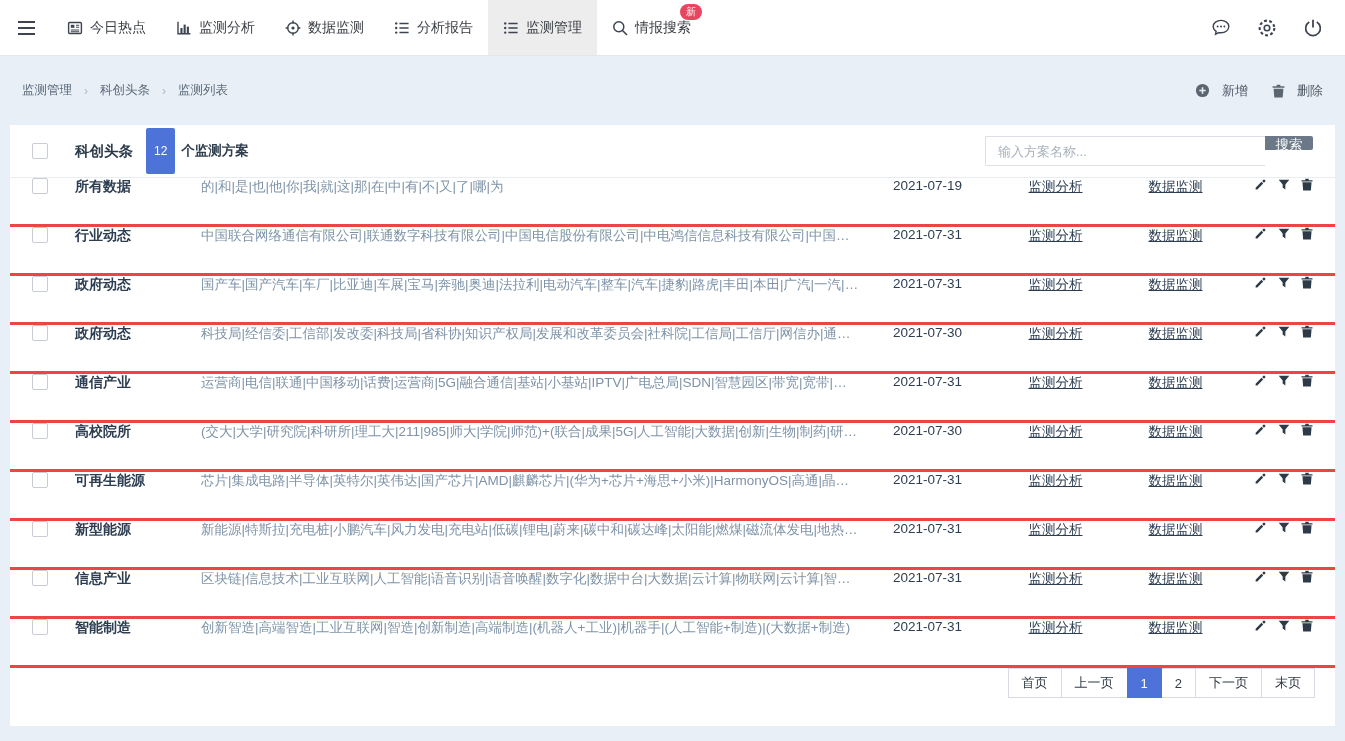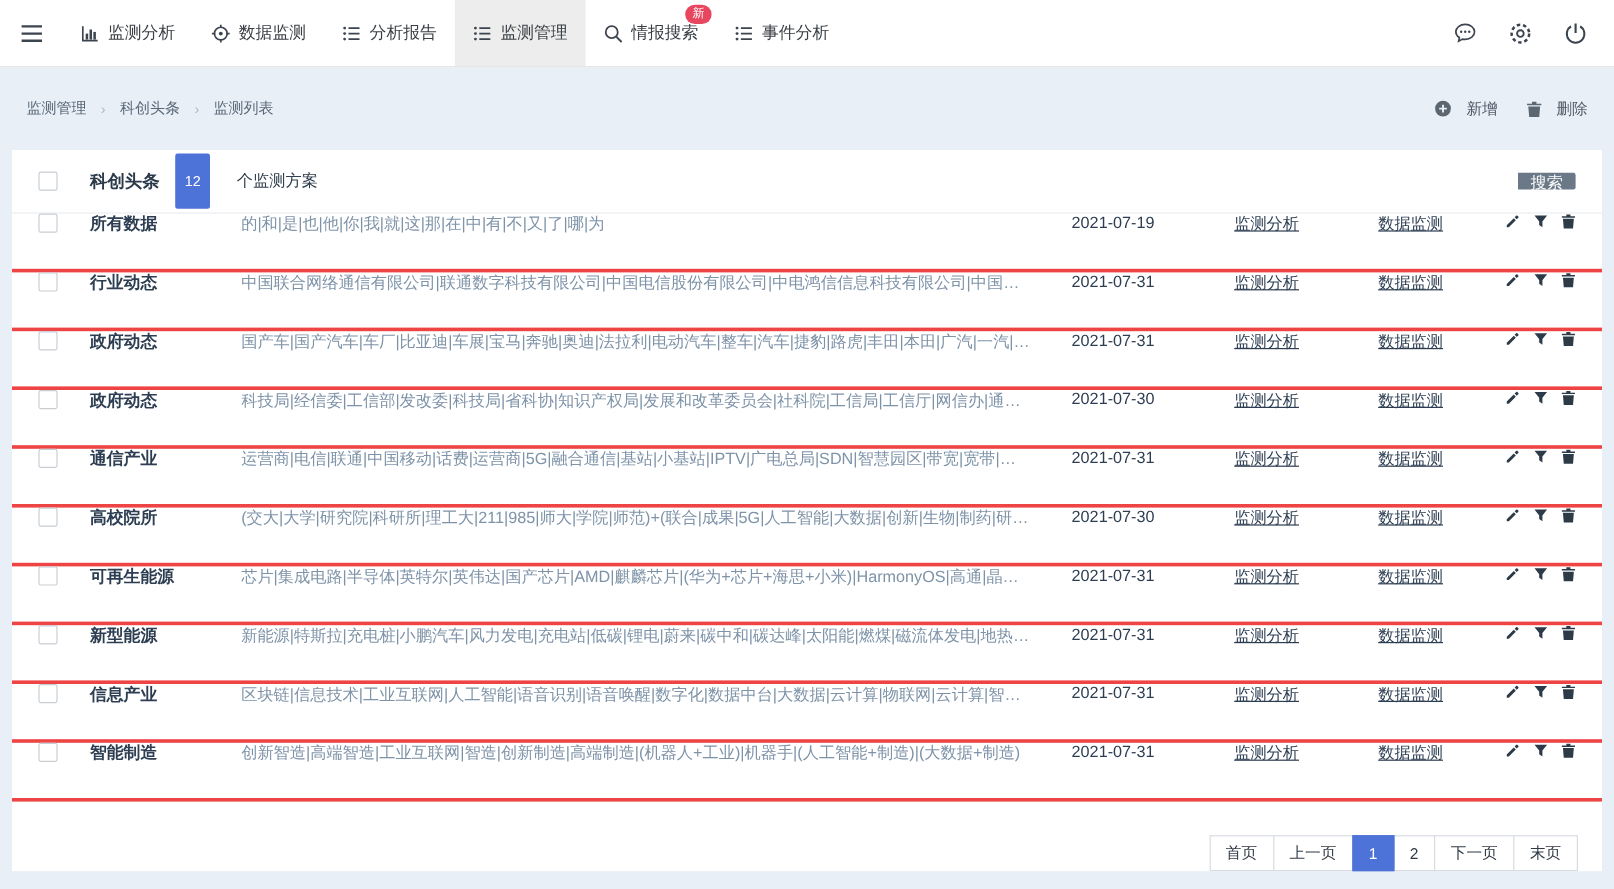--- a/index.html
+++ b/index.html
@@ -61,21 +61,21 @@
   }
   .checkbox {
     width: 16px; height: 16px; border: 1px solid #c8cdd4; border-radius: 2px;
     background: #fff; display: inline-block; flex: 0 0 auto; cursor: pointer;
   }
   .panel-title { font-size: 14.5px; font-weight: 700; color: #2b3a4a; margin-left: 27px; }
   .count-badge {
     background: var(--accent, #4e73d8); color: #fff; font-size: 12px;
     padding: 16px 8px; border-radius: 2px; margin-left: 13px;
   }
-  .count-suffix { font-size: 13.5px; font-weight: 400; color: #2f3e4d; margin-left: 22px; }
+  .count-suffix { font-size: 13.5px; font-weight: 700; color: #2f3e4d; margin-left: 6px; }
   .search-group { margin-left: auto; display: flex; }
   .search-input {
     width: 280px; height: 30px; border: 1px solid #dcdfe6; border-right: none;
     border-radius: 2px 0 0 2px; padding: 0 12px; font-size: 13px; color: #33404e;
     outline: none; font-family: inherit;
   }
   .search-input::placeholder { color: #a8b2bd; }
   .search-btn {
     width: 48px; height: 14px; background: var(--button, #6a7887); color: #fff;
     border: none; font-size: 13.5px; cursor: pointer; border-radius: 0 2px 2px 0;
@@ -98,21 +98,21 @@
   .cell.link {
     width: 125px; flex: 0 0 auto; text-align: center; font-size: 13.5px;
     color: #2d3e52; text-decoration: underline; cursor: pointer;
   }
   .cell.link2 { width: 115px; }
   .actions { width: 80px; flex: 0 0 auto; display: flex; justify-content: flex-end; gap: 11px; }
   .action { color: #2d3a48; cursor: pointer; }
 
   
   .pagination {
-    height: 58px; display: flex; align-items: flex-end; justify-content: flex-end;
+    height: 58px; display: flex; align-items: flex-start; justify-content: flex-end;
     padding-right: 20px;
   }
   .page-btn {
     height: 30px; min-width: 34px; padding: 0 13px; margin-left: -1px;
     display: inline-flex; align-items: center; justify-content: center;
     background: #fff; border: 1px solid #d8dce2; font-size: 13px; color: #303a45;
     cursor: pointer; font-family: inherit;
   }
   .page-btn.active {
     background: var(--accent, #4e73d8); border-color: var(--accent, #4e73d8); color: #fff;
@@ -127,20 +127,30 @@
     <span>
       <svg width="19" height="16" viewBox="0 0 19 16">
           <path d="M1 2h17M1 8h17M1 14h17" stroke="currentColor" stroke-width="2" fill="none"></path>
         </svg>
     </span>
   </button>
   <nav class="nav-items">
     <div class="nav-item">
       <span class="nav-icon">
         <svg width="16" height="16" viewBox="0 0 16 16">
+            <rect x="1.6" y="2.5" width="12.8" height="11" rx="1" fill="none" stroke="currentColor" stroke-width="1.4"></rect>
+            <rect x="3.8" y="4.8" width="3.6" height="3" fill="currentColor"></rect>
+            <path d="M9 5.3h3.2M9 7.3h3.2M3.8 10h8.4M3.8 11.8h8.4" stroke="currentColor" stroke-width="1.1" fill="none"></path>
+          </svg>
+      </span>
+      <span>今日热点</span>
+    </div>
+    <div class="nav-item">
+      <span class="nav-icon">
+        <svg width="16" height="16" viewBox="0 0 16 16">
             <path d="M2 1.8v12h12.4" stroke="currentColor" stroke-width="1.4" fill="none"></path>
             <rect x="4.4" y="8" width="2.1" height="5" fill="currentColor"></rect>
             <rect x="7.6" y="4.6" width="2.1" height="8.4" fill="currentColor"></rect>
             <rect x="10.8" y="6.6" width="2.1" height="6.4" fill="currentColor"></rect>
           </svg>
       </span>
       <span>监测分析</span>
     </div>
     <div class="nav-item">
       <span class="nav-icon">
@@ -176,31 +186,20 @@
     </div>
     <div class="nav-item">
       <span class="nav-icon">
         <svg width="16" height="16" viewBox="0 0 16 16">
             <circle cx="6.8" cy="6.8" r="5" fill="none" stroke="currentColor" stroke-width="1.5"></circle>
             <path d="M10.5 10.5L15 15" stroke="currentColor" stroke-width="1.6"></path>
           </svg>
       </span>
       <span>情报搜索</span>
       <span class="nav-badge">新</span>
-    </div>
-    <div class="nav-item">
-      <span class="nav-icon">
-        <svg width="16" height="16" viewBox="0 0 16 16">
-            <circle cx="2.2" cy="3.4" r="1.2" fill="currentColor"></circle>
-            <circle cx="2.2" cy="8" r="1.2" fill="currentColor"></circle>
-            <circle cx="2.2" cy="12.6" r="1.2" fill="currentColor"></circle>
-            <path d="M5.4 3.4h9.2M5.4 8h9.2M5.4 12.6h9.2" stroke="currentColor" stroke-width="1.5"></path>
-          </svg>
-      </span>
-      <span>事件分析</span>
     </div>
   </nav>
   <div class="nav-right">
     <button class="icon-btn">
       <span>
         <svg width="20" height="19" viewBox="0 0 18 18">
             <path d="M9 2.2C4.9 2.2 1.6 4.8 1.6 8c0 1.9 1.1 3.5 2.8 4.6l-.6 2.8 3.1-1.6c.7.1 1.4.2 2.1.2 4.1 0 7.4-2.6 7.4-5.9S13.1 2.2 9 2.2z" fill="none" stroke="currentColor" stroke-width="1.3"></path>
             <circle cx="5.8" cy="8" r="0.95" fill="currentColor"></circle>
             <circle cx="9" cy="8" r="0.95" fill="currentColor"></circle>
             <circle cx="12.2" cy="8" r="0.95" fill="currentColor"></circle>
@@ -257,20 +256,21 @@
 </div>
 
 <main class="card">
 
   <div class="panel-header">
     <span class="checkbox"></span>
     <span class="panel-title">科创头条</span>
     <span class="count-badge">12</span>
     <span class="count-suffix">个监测方案</span>
     <div class="search-group">
+      <input class="search-input" placeholder="输入方案名称..." style="">
       <button class="search-btn">搜索</button>
     </div>
   </div>
 
   <div class="table-body">
 
       <div class="row">
         <span class="checkbox"></span>
         <span class="cell name">所有数据</span>
         <span class="cell keywords">的|和|是|也|他|你|我|就|这|那|在|中|有|不|又|了|哪|为</span>

